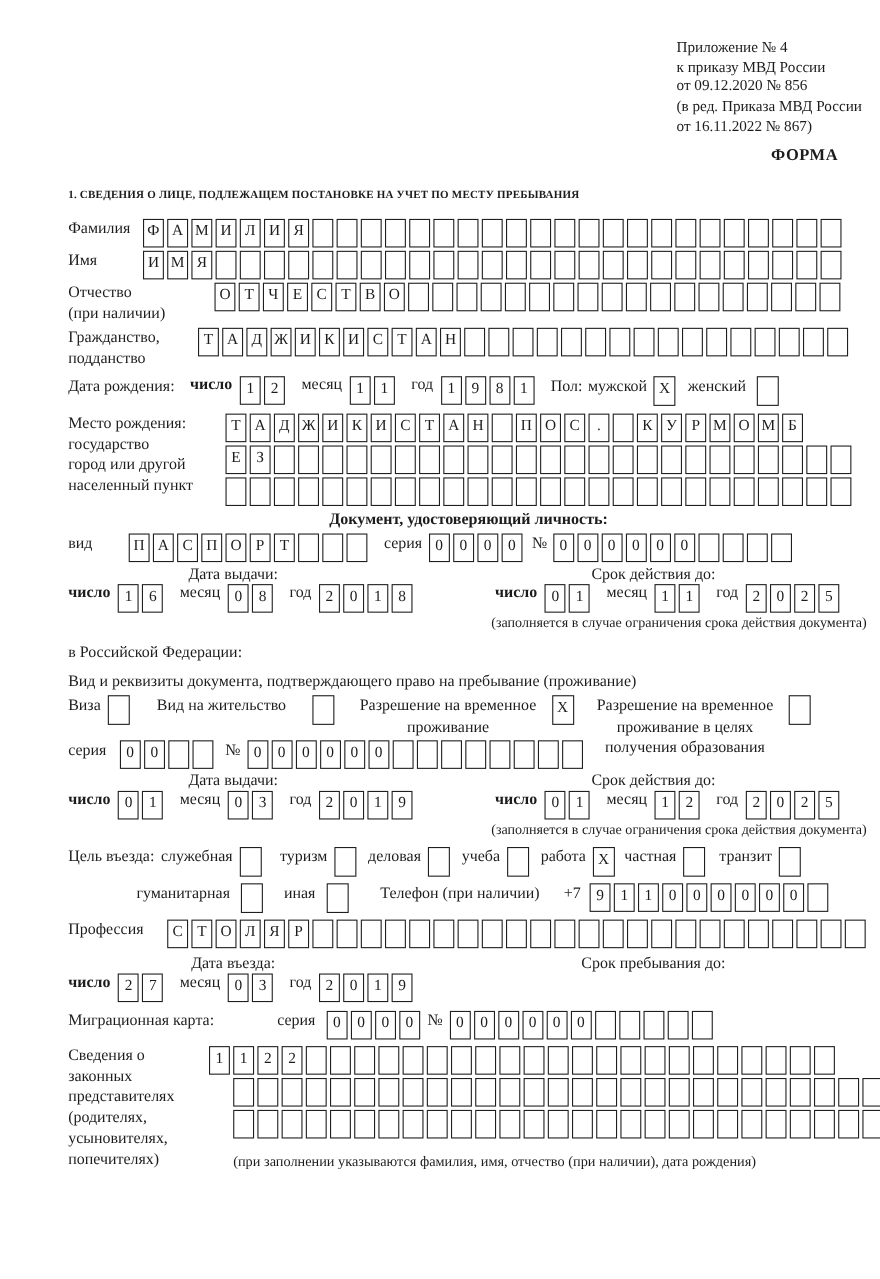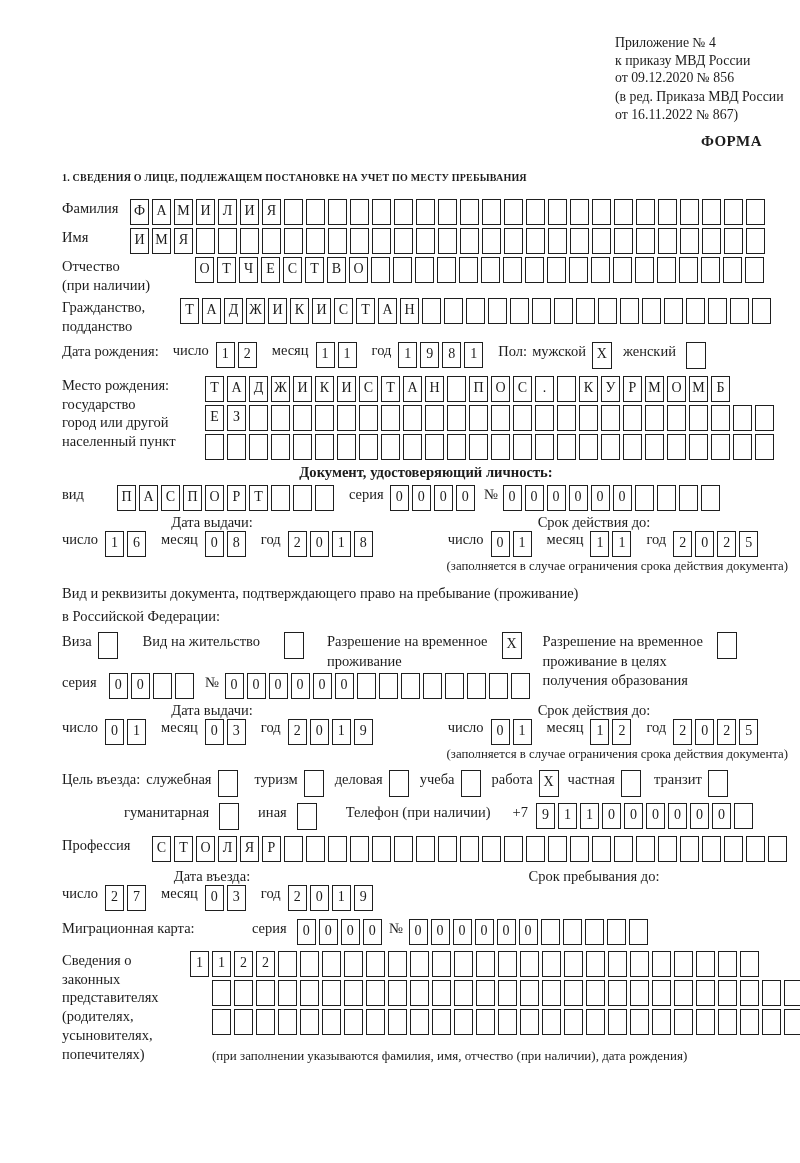--- a/index.html
+++ b/index.html
@@ -22,29 +22,29 @@
     display:inline-block;box-sizing:border-box;width:19px;height:26px;
     border:1.7px solid #1f1f1f;margin-right:3px;text-align:center;
     font-size:14px;line-height:22px;vertical-align:top;background:#fff;
   }
   .cb{width:20px;height:27px;}
   .mb{margin-bottom:3px;}
   .w68{width:68px;} .w133{width:133px;} .w118{width:118px;} .w143{width:143px;} .w55{width:55px;}
   .gapl{margin:0 6px 0 12px;}
   .dword{margin:0 7px 0 12px;}
   .dategroup{white-space:nowrap;}
-  .dategroup .dword:first-child{margin-left:0;}
+  .dategroup .dword:first-child{margin-left:0;font-weight:bold;}
   .center-bold{text-align:center;font-weight:bold;margin:4px 0 4px 0;font-size:14.6px;}
   .dhead{display:flex;margin-top:3px;}
   .dh1{width:300px;text-align:center;}
   .dh2{width:336px;text-align:center;margin-left:64px;}
   .note-r{text-align:right;font-size:12.8px;margin:2px 0 8px 0;padding-right:2px;}
   .intro{line-height:1.6;}
   .optlbl{margin:0 6px 0 14px;line-height:1.3;}
-  .optcol{text-align:left;line-height:1.35;margin:0 6px 0 14px;}
+  .optcol{text-align:center;line-height:1.35;margin:0 6px 0 14px;}
   .first{margin-left:0;}
   .sp8{margin-left:8px;} .sp12{margin-left:12px;}
   .repnote{font-size:13px;margin-left:150px;margin-top:-16px;}
 </style>
 </head>
 <body>
 
 <div class="page">
 
   <div class="appendix">
@@ -124,22 +124,22 @@
   <div class="dhead">
     <div class="dh1">Дата выдачи:</div>
     <div class="dh2">Срок действия до:</div>
   </div>
   <div class="row" style="margin-bottom:0;">
     <span class="dategroup"><span class="dword">число</span><span class="cell">1</span><span class="cell">6</span><span class="dword">месяц</span><span class="cell">0</span><span class="cell">8</span><span class="dword">год</span><span class="cell">2</span><span class="cell">0</span><span class="cell">1</span><span class="cell">8</span></span>
     <span class="dategroup" style="margin-left:72px;"><span class="dword">число</span><span class="cell">0</span><span class="cell">1</span><span class="dword">месяц</span><span class="cell">1</span><span class="cell">1</span><span class="dword">год</span><span class="cell">2</span><span class="cell">0</span><span class="cell">2</span><span class="cell">5</span></span>
   </div>
   <div class="note-r">(заполняется в случае ограничения срока действия документа)</div>
 
+  <div class="intro" style="margin-bottom:4px;">в Российской Федерации:</div>
   <div class="intro">Вид и реквизиты документа, подтверждающего право на пребывание (проживание)</div>
-  <div class="intro" style="margin-bottom:4px;">в Российской Федерации:</div>
 
   <div class="row" style="margin-bottom:8px;">
     <span class="optlbl first">Виза</span>
     <span class="cell cb"></span>
     <span class="optlbl" style="margin-left:22px;margin-right:24px;text-align:center;">Вид на жительство</span>
     <span class="cell cb"></span>
     <span class="optcol" style="margin-left:20px;margin-right:14px;">
       <span>Разрешение на временное</span><br>
       <span>проживание</span>
     </span>

